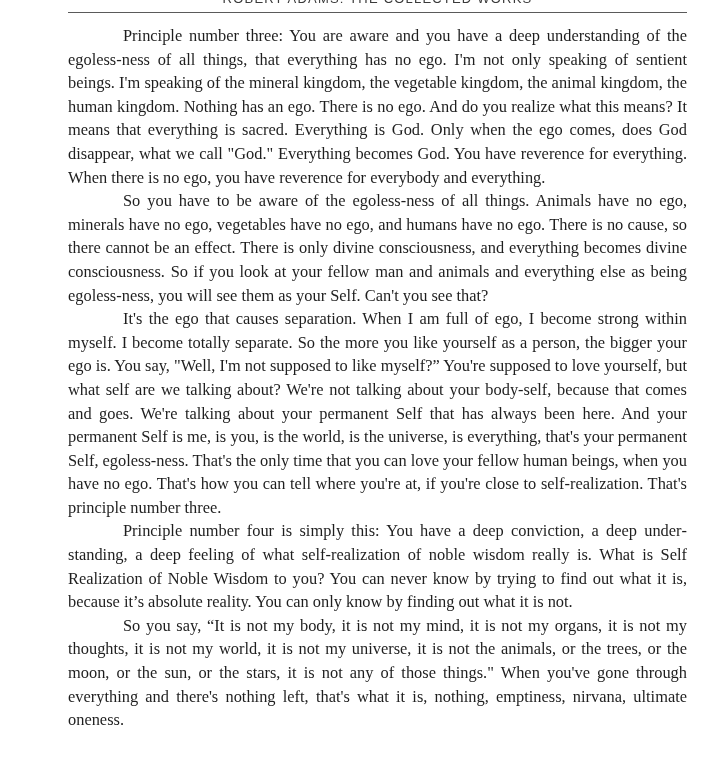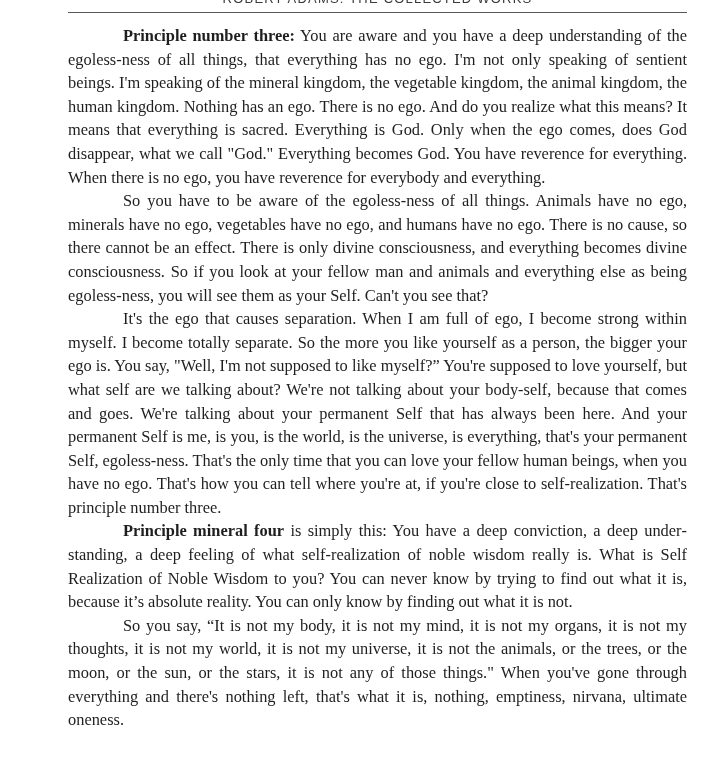--- a/index.html
+++ b/index.html
@@ -44,32 +44,32 @@
     }
     .para {
       margin: 0;
       font-size: 16.4px;
       line-height: 23.6px;
       text-align: justify;
       text-indent: 55px;
       hyphens: manual;
     }
     .para .lead {
-      font-weight: bold;
+      font-weight: normal;
     }
     .para.cut {
       height: 20px;
       overflow: hidden;
     }
   </style>
 </head>
 <body>
 
 <div class="running-header">ROBERT ADAMS: THE COLLECTED WORKS</div>
 <div class="header-rule"></div>
 
 <div class="page-body">
   <p class="para"><span class="lead">Principle number three:</span><span> You are aware and you have a deep understanding of the egoless-ness of all things, that everything has no ego. I'm not only speaking of sentient beings. I'm speaking of the mineral kingdom, the vegetable kingdom, the animal king­dom, the human kingdom. Nothing has an ego. There is no ego. And do you realize what this means? It means that everything is sacred. Everything is God. Only when the ego comes, does God disappear, what we call "God." Everything becomes God. You have rev­erence for everything. When there is no ego, you have reverence for everybody and every­thing.</span></p>
   <p class="para"><span>So you have to be aware of the egoless-ness of all things. Animals have no ego, minerals have no ego, vegetables have no ego, and humans have no ego. There is no cause, so there cannot be an effect. There is only divine consciousness, and everything becomes divine consciousness. So if you look at your fellow man and animals and everything else as being egoless-ness, you will see them as your Self. Can't you see that?</span></p>
   <p class="para"><span>It's the ego that causes separation. When I am full of ego, I become strong within myself. I become totally separate. So the more you like yourself as a person, the bigger your ego is. You say, "Well, I'm not supposed to like myself?” You're supposed to love yourself, but what self are we talking about? We're not talking about your body-self, be­cause that comes and goes. We're talking about your permanent Self that has always been here. And your permanent Self is me, is you, is the world, is the universe, is everything, that's your permanent Self, egoless-ness. That's the only time that you can love your fellow human beings, when you have no ego. That's how you can tell where you're at, if you're close to self-realization. That's principle number three.</span></p>
-  <p class="para"><span class="lead">Principle mineral four</span><span> is simply this: You have a deep conviction, a deep under­standing, a deep feeling of what self-realization of noble wisdom really is. What is Self Realization of Noble Wisdom to you? You can never know by trying to find out what it is, because it’s absolute reality. You can only know by finding out what it is not.</span></p>
+  <p class="para"><span class="lead">Principle number four</span><span> is simply this: You have a deep conviction, a deep under­standing, a deep feeling of what self-realization of noble wisdom really is. What is Self Realization of Noble Wisdom to you? You can never know by trying to find out what it is, because it’s absolute reality. You can only know by finding out what it is not.</span></p>
   <p class="para"><span>So you say, “It is not my body, it is not my mind, it is not my organs, it is not my thoughts, it is not my world, it is not my universe, it is not the animals, or the trees, or the moon, or the sun, or the stars, it is not any of those things." When you've gone through everything and there's nothing left, that's what it is, nothing, emptiness, nirvana, ultimate oneness.</span></p>
 </div>
 
 </body></html>

